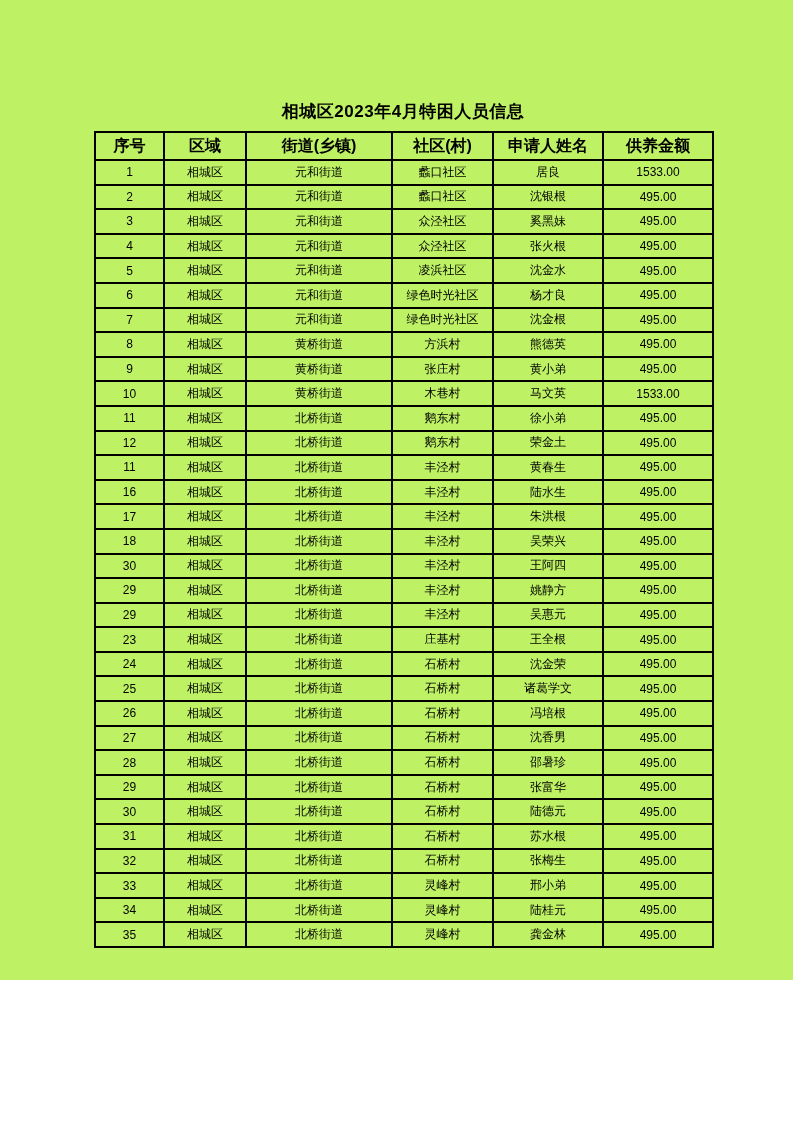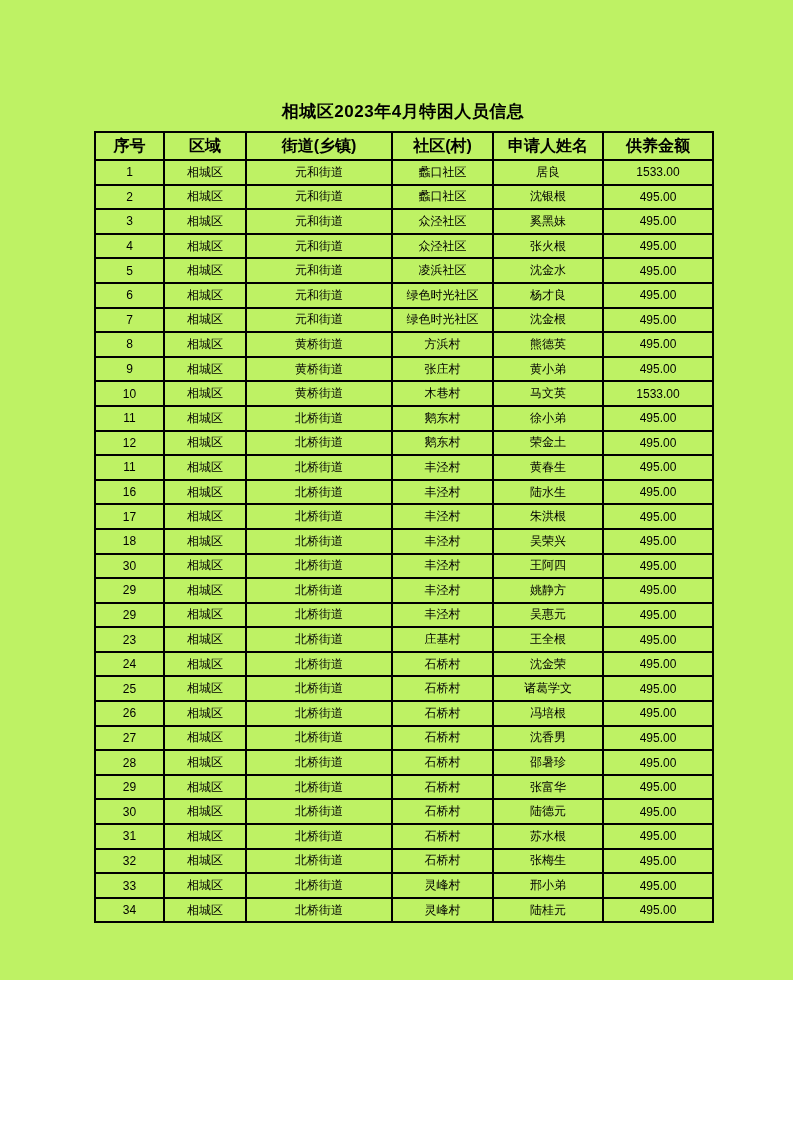--- a/index.html
+++ b/index.html
@@ -335,18 +335,26 @@
           <td>495.00</td>
         </tr>
         <tr>
           <td>34</td>
           <td>相城区</td>
           <td>北桥街道</td>
           <td>灵峰村</td>
           <td>陆桂元</td>
           <td>495.00</td>
         </tr>
+        <tr>
+          <td>35</td>
+          <td>相城区</td>
+          <td>北桥街道</td>
+          <td>灵峰村</td>
+          <td>龚金林</td>
+          <td>495.00</td>
+        </tr>
       </tbody>
   </table>
 
   <div class="page-footer">第 1 页，共 6 页</div>
 
 </div>
 
 </body></html>

